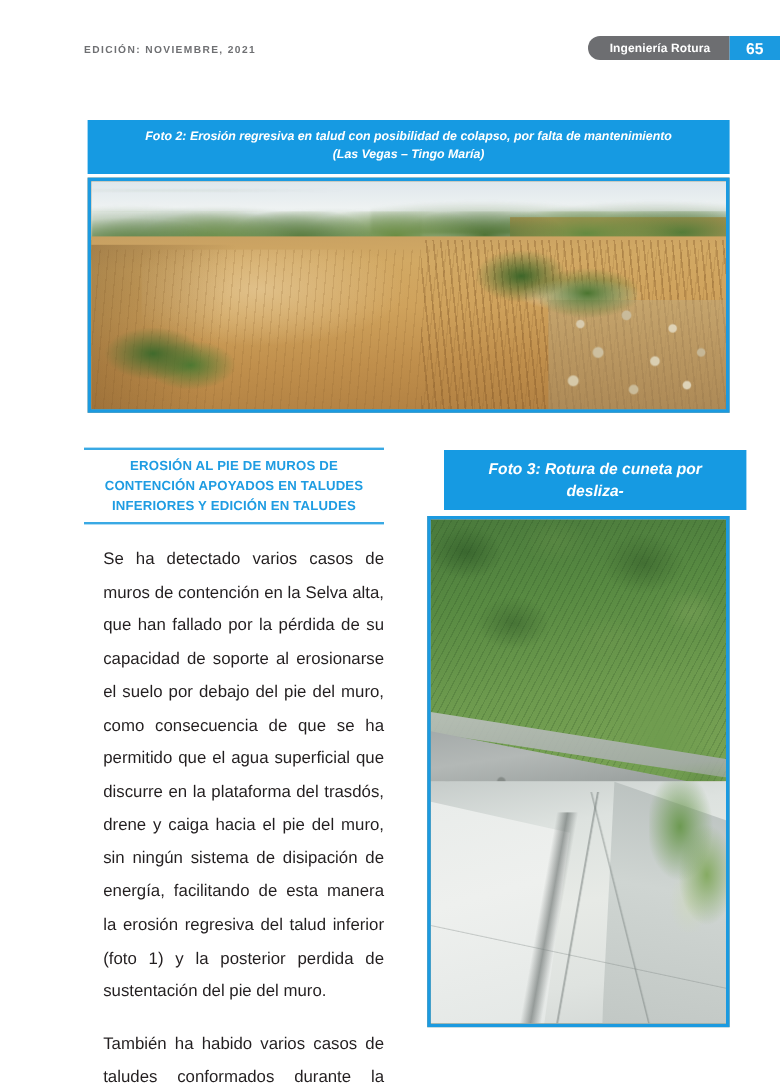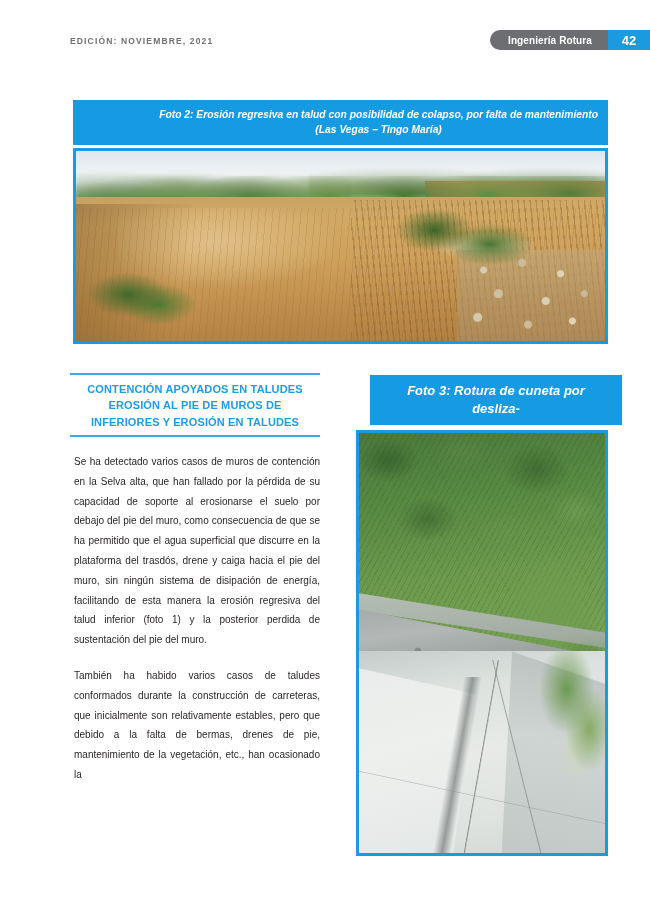--- a/index.html
+++ b/index.html
@@ -77,21 +77,21 @@
   
   .caption {
     position: absolute;
     background: #169ae2;
     color: #ffffff;
     font-style: italic;
     font-weight: bold;
     text-align: center;
     display: flex;
     align-items: center;
-    justify-content: flex-end;
+    justify-content: center;
     box-sizing: border-box;
     line-height: 1.42;
   }
   .caption-top {
     left: 73px;
     top: 100px;
     width: 535px;
     height: 45px;
     font-size: 10.3px;
     padding: 0 10px;
@@ -330,39 +330,39 @@
   }
   .section-title span { display: block; }
 
   .body-col {
     position: absolute;
     left: 70px;
     top: 452px;
     width: 250px;
   }
   .body-col p {
-    margin: 0 0 16px 4px;
-    font-size: 10px;
+    margin: 0 0 16px 16px;
+    font-size: 14px;
     line-height: 1.98;
     color: #231f20;
     text-align: justify;
     text-justify: inter-word;
     hyphens: manual;
   }
   .body-col p:last-child { margin-bottom: 0; }
 </style>
 </head>
 <body>
 
 <div class="page">
 
   <div class="running-head">
     <div class="edition-text">EDICIÓN: NOVIEMBRE, 2021</div>
     <div class="head-tab">Ingeniería Rotura</div>
-    <div class="head-pagebox">42</div>
+    <div class="head-pagebox">65</div>
   </div>
 
   <div class="caption caption-top">
     <div>
       <span>Foto 2:  Erosión regresiva en talud con posibilidad de colapso, por falta de mantenimiento</span>
       <span>(Las Vegas – Tingo María)</span>
     </div>
   </div>
 
   <div class="photo-frame photo-top">
@@ -380,23 +380,23 @@
       <div class="layer p2-pale-road"></div>
       <div class="layer p2-rocks"></div>
       <div class="layer p2-scrub-a"></div>
       <div class="layer p2-scrub-b"></div>
     </div>
   </div>
 
   <div class="section-head">
     <div class="rule"></div>
     <div class="section-title">
+      <span>EROSIÓN AL PIE DE MUROS DE</span>
       <span>CONTENCIÓN APOYADOS EN TALUDES</span>
-      <span>EROSIÓN AL PIE DE MUROS DE</span>
-      <span>INFERIORES Y EROSIÓN EN TALUDES</span>
+      <span>INFERIORES Y EDICIÓN EN TALUDES</span>
     </div>
     <div class="rule"></div>
   </div>
 
   <div class="body-col">
     <p>Se ha detectado varios casos de muros de contención en la Selva alta, que han fallado por la pérdida de su capacidad de soporte al erosionarse el suelo por debajo del pie del muro, como consecuencia de que se ha permitido que el agua superficial que discurre en la plataforma del trasdós, drene y caiga hacia el pie del muro, sin ningún sistema de disipación de energía, facilitando de esta manera la erosión regresiva del talud inferior (foto 1) y la posterior perdida de sustentación del pie del muro.</p>
     <p>También ha habido varios casos de taludes conformados durante la construcción de carreteras, que inicialmente son relativamente estables, pero que debido a la falta de bermas, drenes de pie, mantenimiento de la vegetación, etc., han ocasionado la</p>
   </div>
 
   <div class="caption caption-right">

